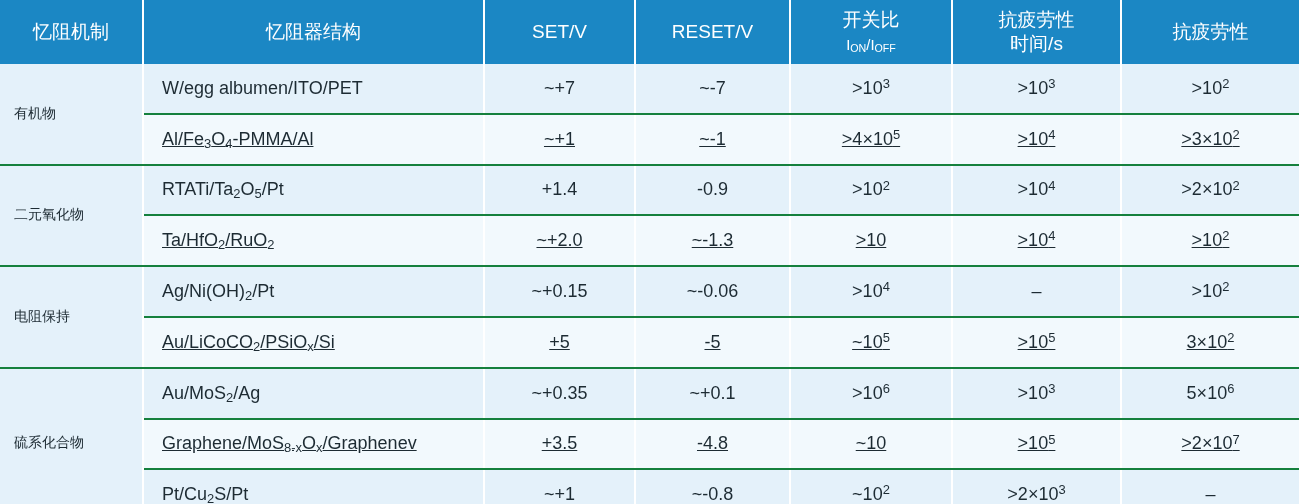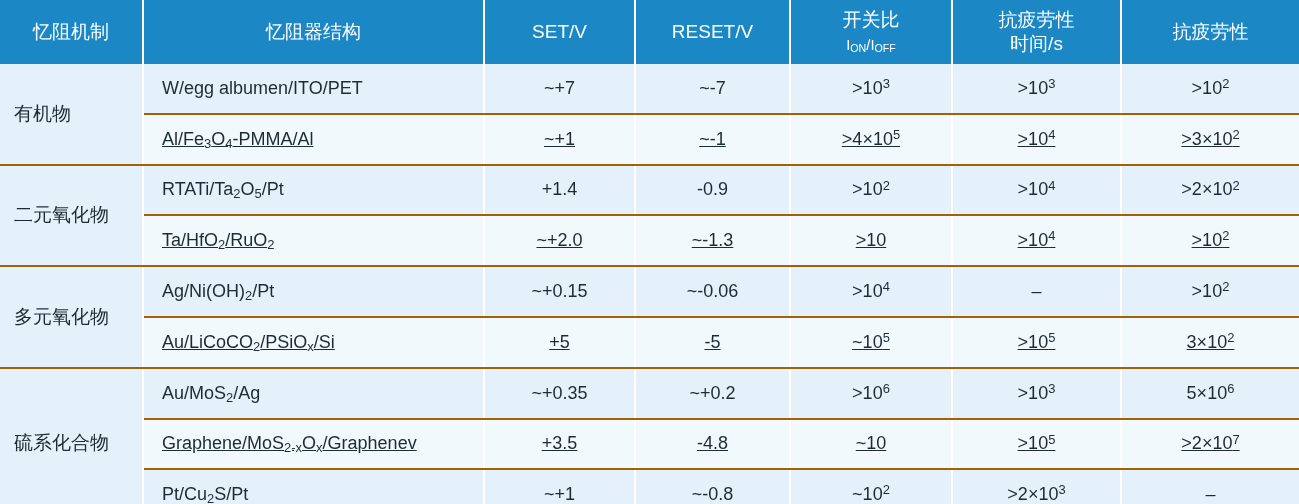--- a/index.html
+++ b/index.html
@@ -43,36 +43,36 @@
     vertical-align: middle;
     padding: 0 4px;
     line-height: 1.25;
   }
   thead th:last-child { border-right: none; margin-top: 37px; }
 
   tbody td {
     font-size: 18px;
     color: #1d2b33;
     border-right: 2px solid #ffffff;
-    border-bottom: 2px solid #a16207;
+    border-bottom: 2px solid #15803d;
     vertical-align: middle;
     height: 48.8px;
     padding: 0 6px;
     background: #eaf4fb;
   }
   tbody td:last-child { border-right: none; }
   tbody tr:last-child td { border-bottom: none; }
 
   tbody td.band-a { background: #e4f1fa; }
   tbody td.band-b { background: #f2f9fd; text-decoration: underline; }
 
   td.mech {
     text-align: left;
     padding-left: 14px;
-    font-size: 19px;
+    font-size: 14px;
   }
   td.struct {
     text-align: left;
     padding-left: 18px;
   }
   td.ctr {
     text-align: center;
   }
   sub { font-size: 0.72em; vertical-align: baseline; position: relative; bottom: -0.22em; }
   sup { font-size: 0.72em; vertical-align: baseline; position: relative; top: -0.45em; }
@@ -143,21 +143,21 @@
       <tr>
         <td class="struct band-b">Ta/HfO<sub>2</sub>/RuO<sub>2</sub></td>
         <td class="ctr band-b">~+2.0</td>
         <td class="ctr band-b">~-1.3</td>
         <td class="ctr band-b">&gt;10</td>
         <td class="ctr band-b">&gt;10<sup>4</sup></td>
         <td class="ctr band-b">&gt;10<sup>2</sup></td>
       </tr>
 
       <tr>
-        <td class="mech band-a" rowspan="2">多元氧化物</td>
+        <td class="mech band-a" rowspan="2">电阻保持</td>
         <td class="struct band-a">Ag/Ni(OH)<sub>2</sub>/Pt</td>
         <td class="ctr band-a">~+0.15</td>
         <td class="ctr band-a">~-0.06</td>
         <td class="ctr band-a">&gt;10<sup>4</sup></td>
         <td class="ctr band-a">–</td>
         <td class="ctr band-a">&gt;10<sup>2</sup></td>
       </tr>
 
       <tr>
         <td class="struct band-b">Au/LiCoCO<sub>2</sub>/PSiO<sub>x</sub>/Si</td>
@@ -165,28 +165,28 @@
         <td class="ctr band-b">-5</td>
         <td class="ctr band-b">~10<sup>5</sup></td>
         <td class="ctr band-b">&gt;10<sup>5</sup></td>
         <td class="ctr band-b">3×10<sup>2</sup></td>
       </tr>
 
       <tr>
         <td class="mech band-a" rowspan="3">硫系化合物</td>
         <td class="struct band-a">Au/MoS<sub>2</sub>/Ag</td>
         <td class="ctr band-a">~+0.35</td>
-        <td class="ctr band-a">~+0.2</td>
+        <td class="ctr band-a">~+0.1</td>
         <td class="ctr band-a">&gt;10<sup>6</sup></td>
         <td class="ctr band-a">&gt;10<sup>3</sup></td>
         <td class="ctr band-a">5×10<sup>6</sup></td>
       </tr>
 
       <tr>
-        <td class="struct band-b">Graphene/MoS<sub>2-x</sub>O<sub>x</sub>/Graphenev</td>
+        <td class="struct band-b">Graphene/MoS<sub>8-x</sub>O<sub>x</sub>/Graphenev</td>
         <td class="ctr band-b">+3.5</td>
         <td class="ctr band-b">-4.8</td>
         <td class="ctr band-b">~10</td>
         <td class="ctr band-b">&gt;10<sup>5</sup></td>
         <td class="ctr band-b">&gt;2×10<sup>7</sup></td>
       </tr>
 
       <tr>
         <td class="struct band-a">Pt/Cu<sub>2</sub>S/Pt</td>
         <td class="ctr band-a">~+1</td>

